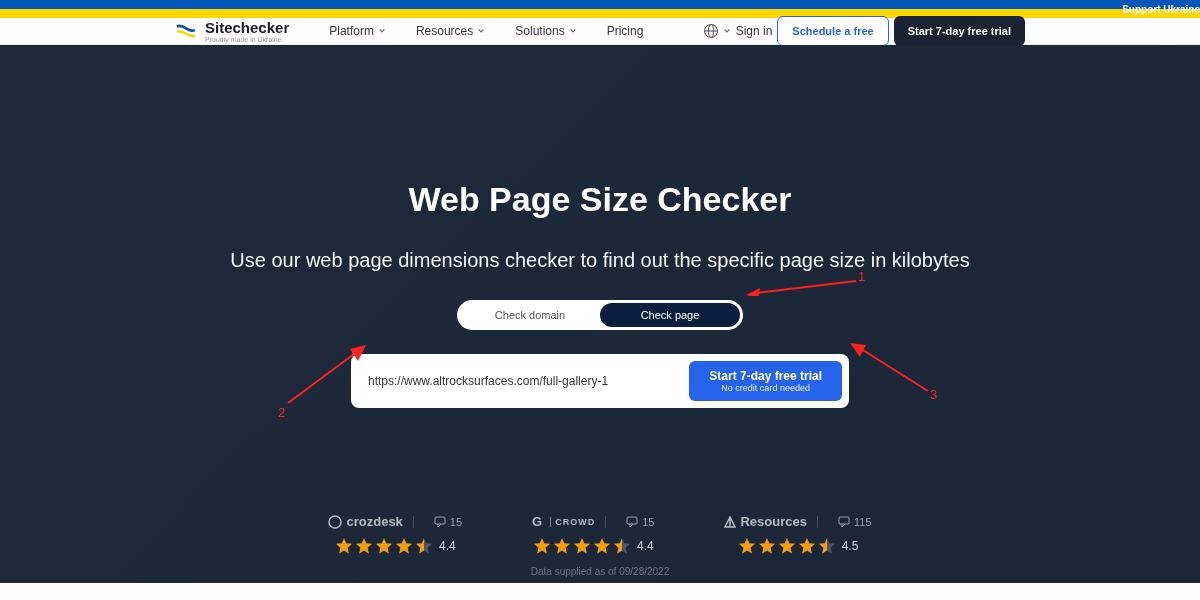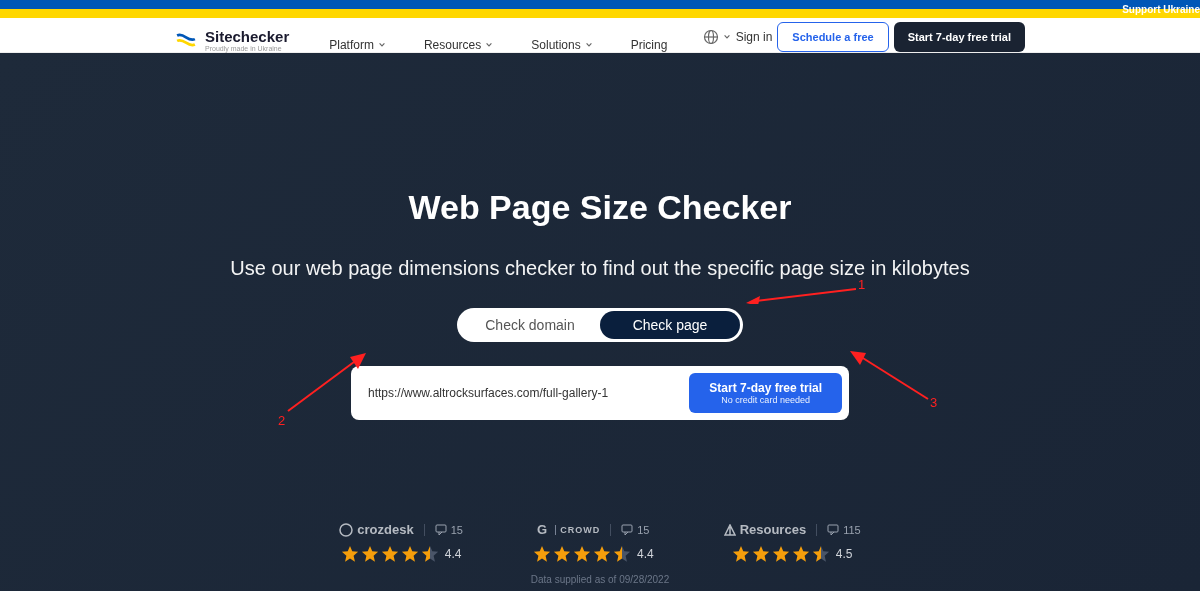--- a/index.html
+++ b/index.html
@@ -1,57 +1,57 @@
 <!DOCTYPE html>
 <html><head>
 <meta charset="utf-8">
 <style>
 * { margin: 0; padding: 0; box-sizing: border-box; }
 body { font-family: -apple-system, BlinkMacSystemFont, 'Segoe UI', Arial, sans-serif; width: 1200px; height: 600px; overflow: hidden; position: relative; }
 
 .banner { background: linear-gradient(to bottom, #0057b7 0%, #0057b7 50%, #ffd700 50%, #ffd700 100%); height: 18px; display: flex; align-items: center; justify-content: flex-end; }
 .banner-text { color: #fff; font-size: 10px; font-weight: 600; }
 
-.header { background: #fff; height: 35px; display: flex; align-items: flex-end; padding: 0 175px; border-bottom: 1px solid #eee; }
+.header { background: #fff; height: 27px; display: flex; align-items: center; padding: 0 175px; border-bottom: 1px solid #eee; }
 .logo { display: flex; align-items: center; gap: 8px; margin-right: 40px; }
 .logo-icon { width: 22px; height: 16px; }
 .logo-text { display: flex; flex-direction: column; }
 .logo-name { font-size: 15px; font-weight: 700; color: #1a1a2e; }
 .logo-tag { font-size: 7px; color: #999; }
 
-.nav { display: flex; gap: 38px; align-items: center; }
+.nav { display: flex; gap: 30px; align-items: center; }
 .nav-item { font-size: 12px; color: #333; display: flex; align-items: center; gap: 4px; cursor: pointer; }
 .chevron { width: 8px; height: 8px; }
 
 .header-right { margin-left: auto; display: flex; align-items: center; gap: 5px; }
 .globe-btn { display: flex; align-items: center; gap: 4px; cursor: pointer; color: #666; }
 .signin { font-size: 12px; color: #333; cursor: pointer; }
 .btn-outline { border: 1px solid #2563eb; color: #2563eb; background: #fff; padding: 8px 14px; border-radius: 6px; font-size: 11px; font-weight: 600; cursor: pointer; }
 .btn-dark { background: #1a2332; color: #fff; border: none; padding: 9px 14px; border-radius: 6px; font-size: 11px; font-weight: 600; cursor: pointer; }
 
 .hero { background: linear-gradient(135deg, #1e2a3a 0%, #1a2536 100%); height: 538px; display: flex; flex-direction: column; align-items: center; padding-top: 135px; position: relative; color: #fff; }
 .hero-title { font-size: 34px; font-weight: 700; margin-bottom: 30px; }
 .hero-sub { font-size: 20px; font-weight: 400; margin-bottom: 28px; opacity: 0.95; }
 
 .toggle { background: #fff; border-radius: 22px; display: flex; padding: 3px; width: 286px; margin-bottom: 24px; }
-.toggle-btn { flex: 1; text-align: center; padding: 6px 0; font-size: 14px; border-radius: 18px; cursor: pointer; }
+.toggle-btn { flex: 1; text-align: center; padding: 6px 0; font-size: 11px; border-radius: 18px; cursor: pointer; }
 .toggle-btn.inactive { color: #555; }
 .toggle-btn.active { background: #0a1f3d; color: #fff; font-weight: 500; }
 
 .input-bar { background: #fff; border-radius: 8px; display: flex; padding: 7px; width: 498px; align-items: center; gap: 8px; }
 .url-input { flex: 1; border: none; outline: none; font-size: 12px; color: #333; padding: 6px 10px; }
 .cta { background: #2563eb; color: #fff; border: none; border-radius: 6px; padding: 8px 20px; display: flex; flex-direction: column; align-items: center; cursor: pointer; }
 .cta-main { font-size: 12px; font-weight: 700; }
 .cta-sub { font-size: 9px; font-weight: 400; opacity: 0.9; }
 
 .reviews { position: absolute; bottom: 28px; display: flex; gap: 70px; }
 .review { display: flex; flex-direction: column; align-items: center; gap: 8px; }
 .review-top { display: flex; align-items: center; gap: 10px; opacity: 0.85; }
 .review-brand { font-size: 13px; font-weight: 600; color: #d0d4da; display: flex; align-items: center; gap: 4px; }
-.review-count { display: flex; align-items: center; gap: 4px; font-size: 11px; color: #b0b8c4; border-left: 1px solid #4a5568; padding-left: 10px; }
+.review-count { display: flex; align-items: center; gap: 4px; font-size: 11px; color: #b0b8c4; border-left: 1px solid #4a5568; padding-left: 20px; }
 .stars { display: flex; align-items: center; gap: 2px; }
 .star { width: 18px; height: 18px; }
 .rating { font-size: 12px; margin-left: 4px; color: #d0d4da; }
 
 .data-note { position: absolute; bottom: 6px; font-size: 10px; color: #6b7688; }
 
 .arrow { position: absolute; }
 .arrow-label { position: absolute; color: #ff2020; font-size: 13px; font-weight: 400; }
 </style>
 </head>

